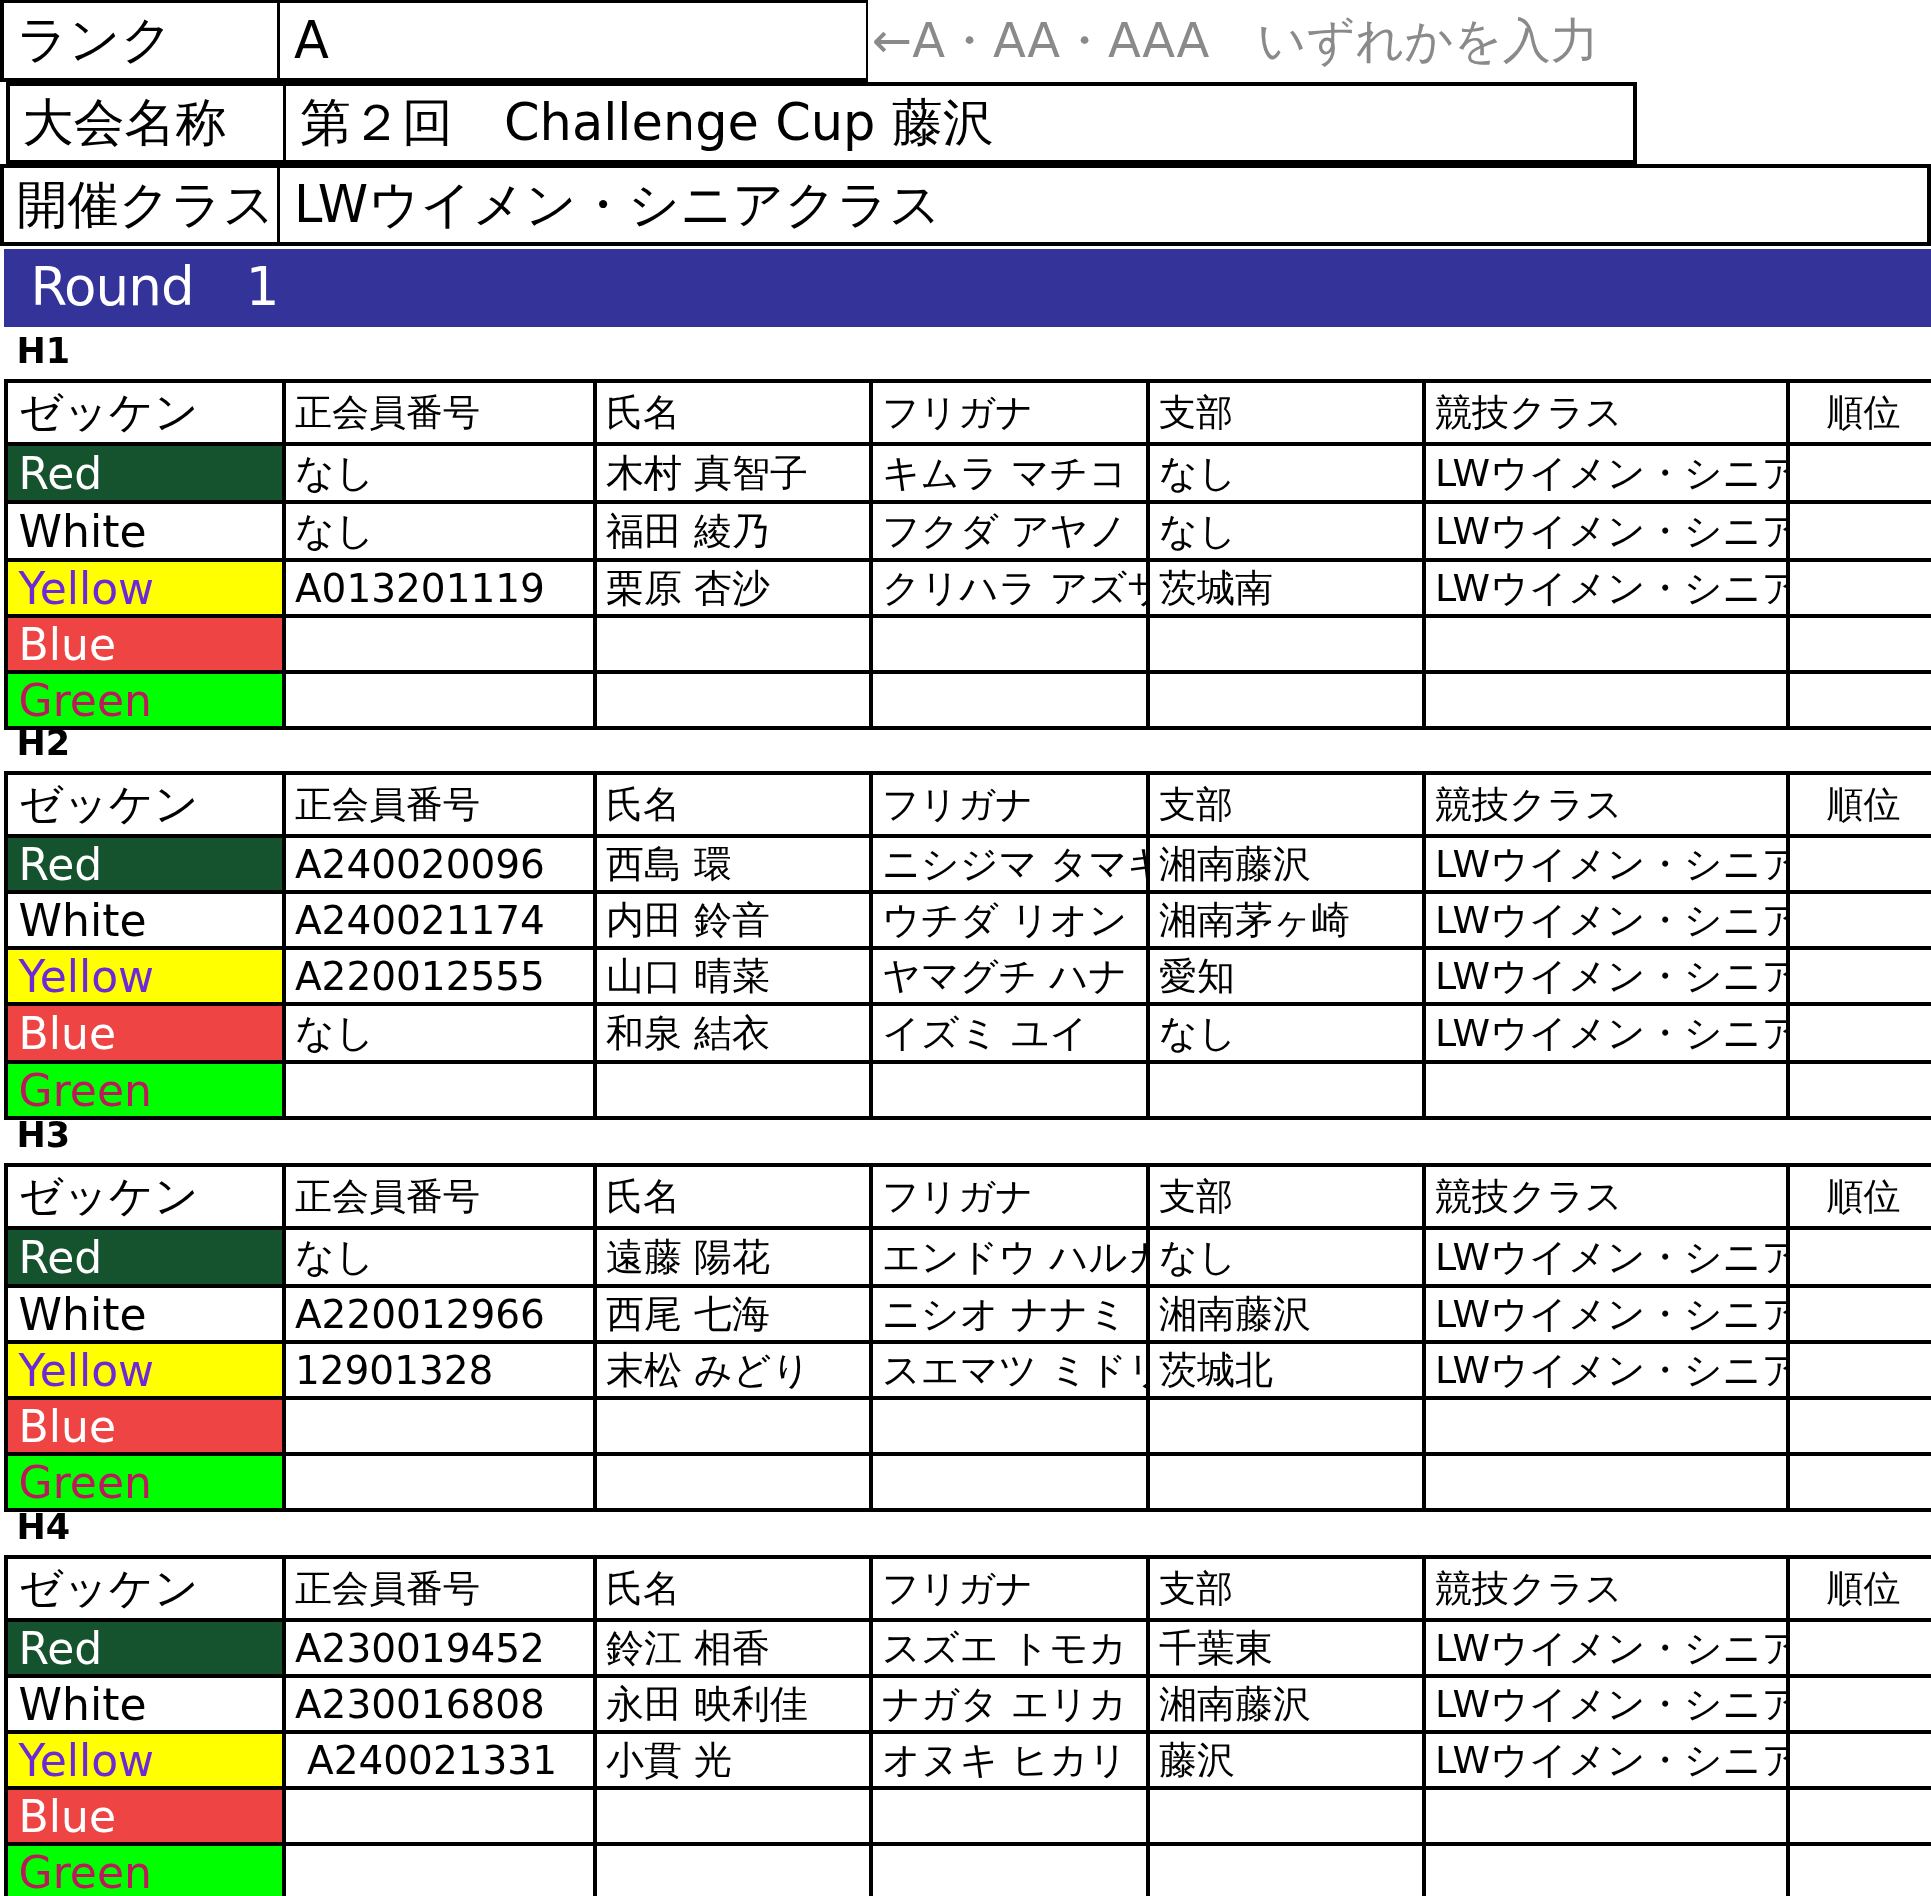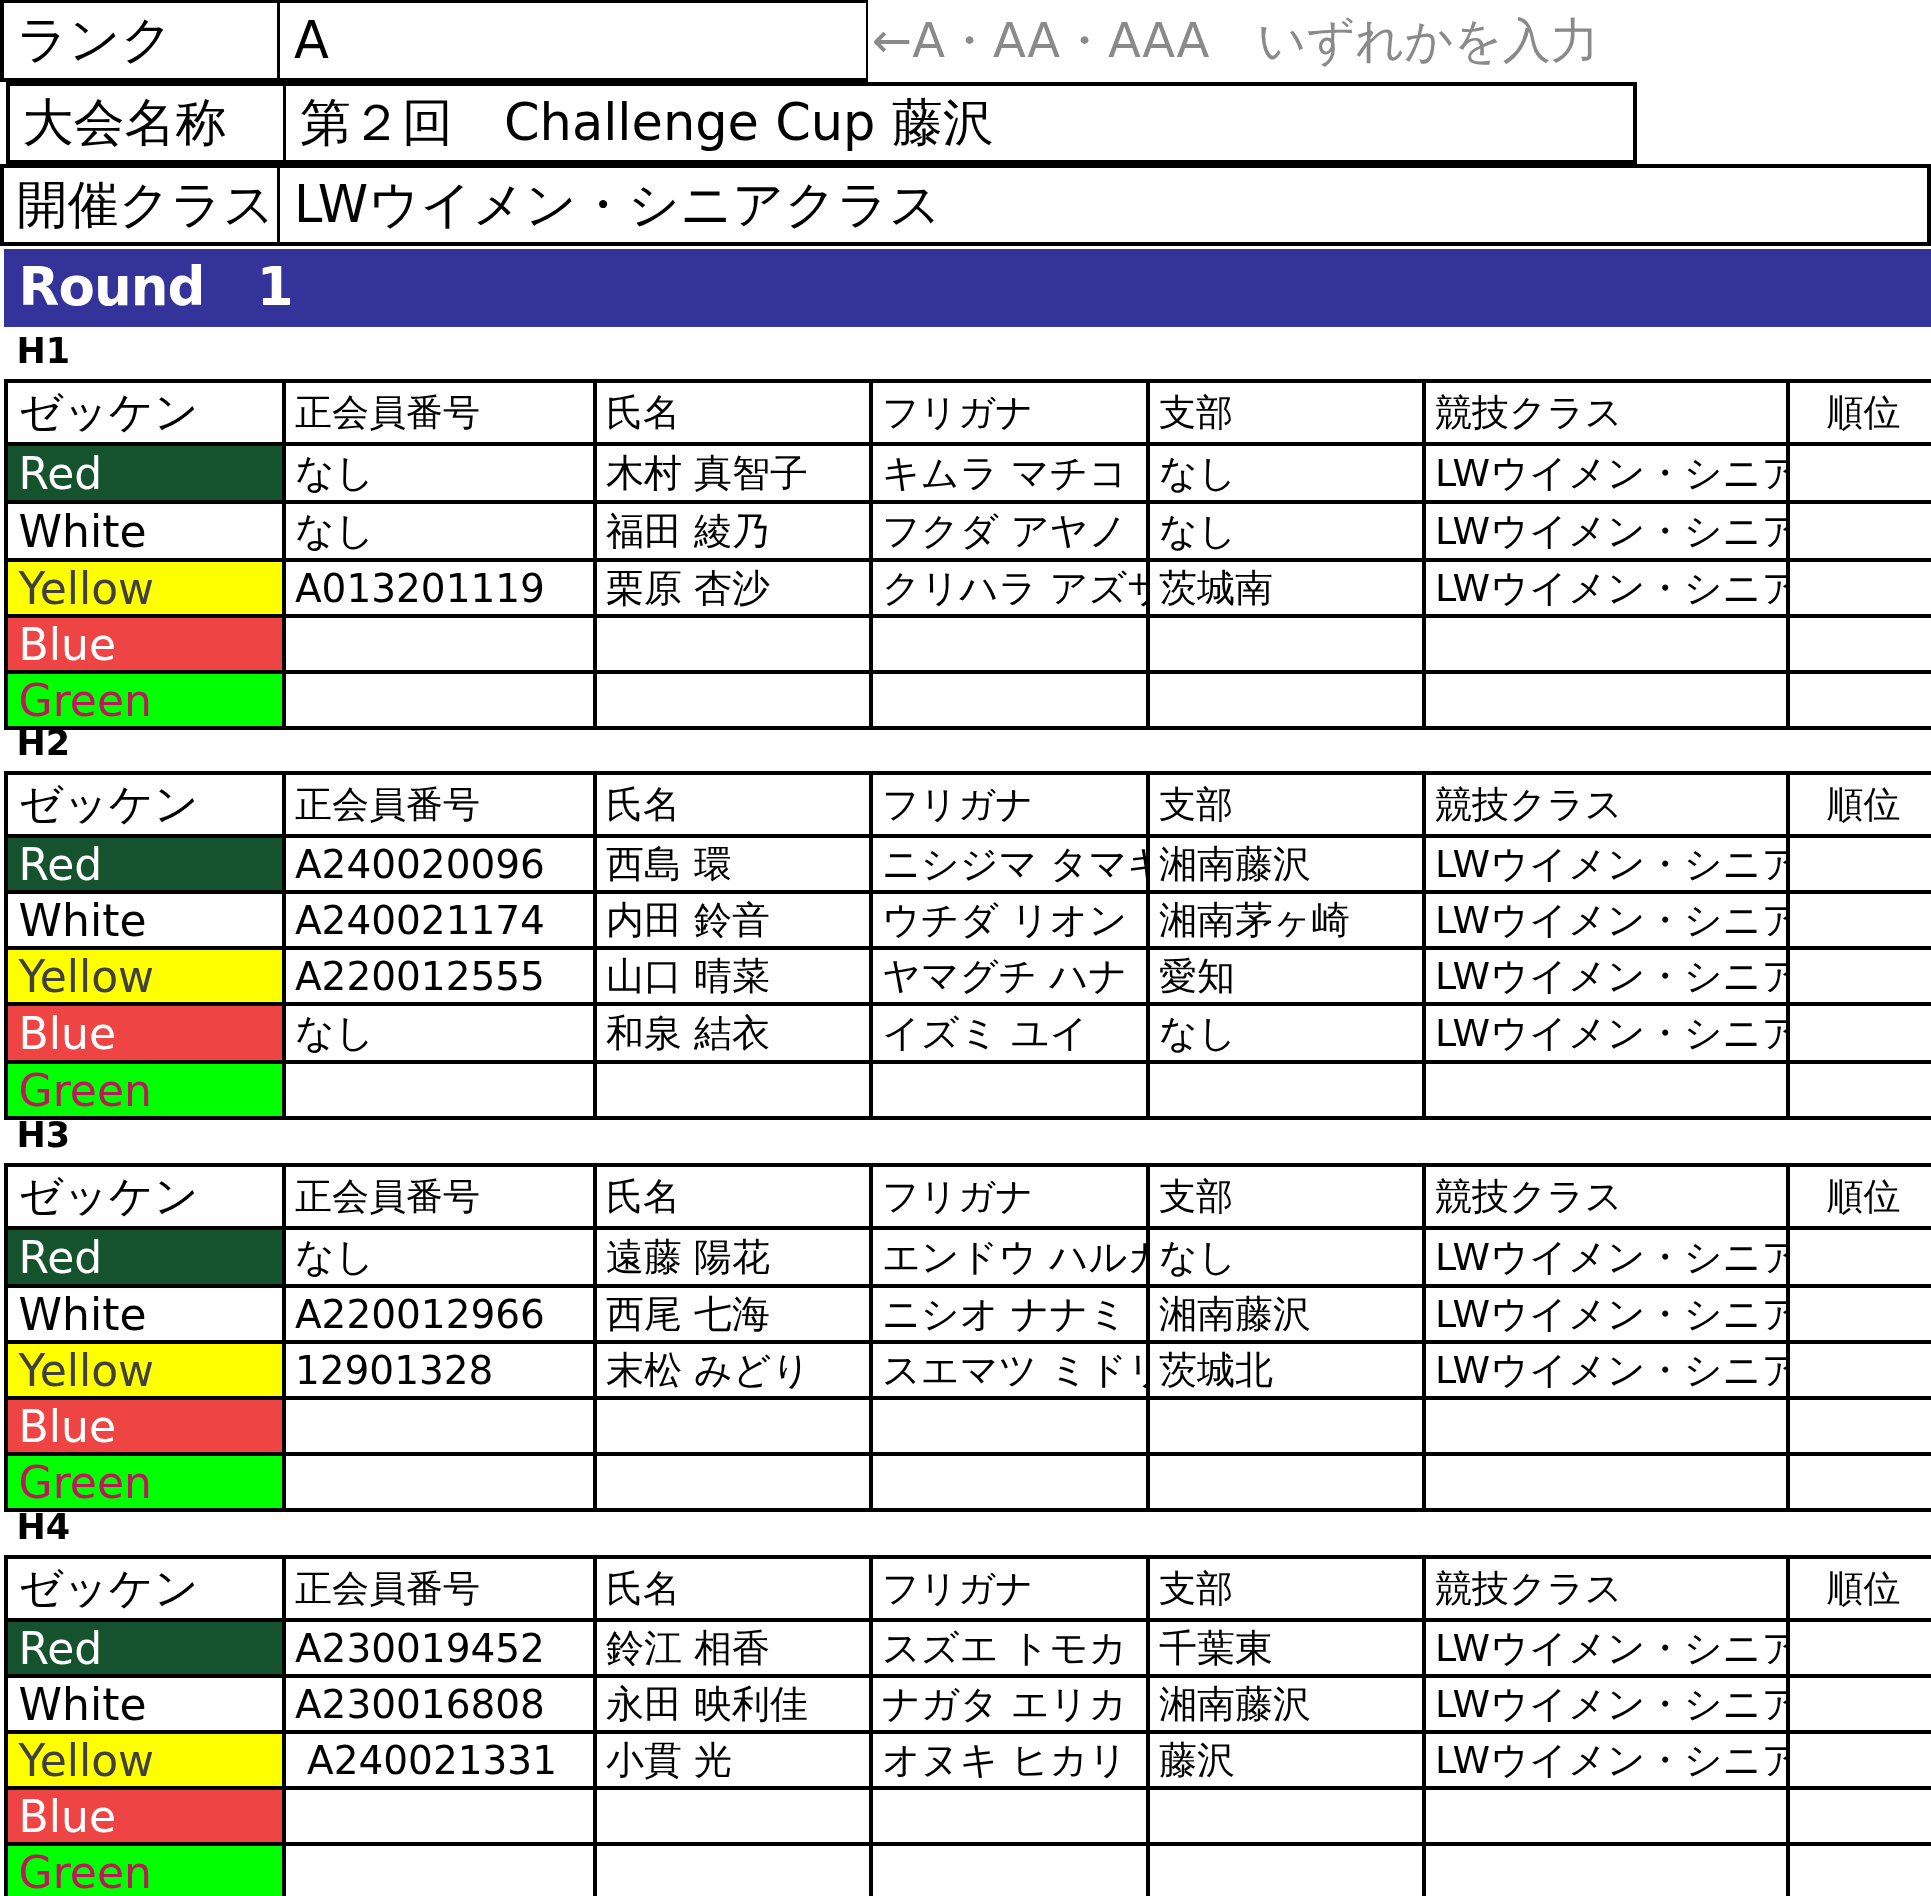--- a/index.html
+++ b/index.html
@@ -20,42 +20,42 @@
   .row-rank .val { width: 591px; border-top-width: 3.5px; border-right-width: 2.7px; }
   .row-rank .lbl { border-top-width: 3.5px; }
   .row-name { top: 82px; margin-left: 6px; }
   .row-name .val { width: 1354px; }
   .row-class { top: 164px; }
   .row-class .val { width: 1654px; }
 
   
   .round-banner {
     position: absolute; left: 3.5px; top: 249px; width: 1928px; height: 78px;
-    background: #333399; color: #fff; font-size: 53px; font-weight: bold;
-    display: flex; align-items: center; padding-left: 15px; white-space: pre;
+    background: #333399; color: #fff; font-size: 53px; font-weight: normal;
+    display: flex; align-items: center; padding-left: 27px; white-space: pre;
     letter-spacing: -0.9px;
   }
 
   
   .heat { position: absolute; left: 4px; width: 1931px; height: 392px; }
   .heat-title { position: absolute; left: 12.4px; top: 5.3px; font-size: 35px; font-weight: bold; }
   .heat-table { position: absolute; left: 0; top: 53px; width: 1931px; border-collapse: collapse; table-layout: fixed; }
   .heat-table td {
     border: 4.4px solid #000; height: 56px; padding: 0 0 0 8.9px;
     font-size: 38px; white-space: nowrap; overflow: hidden; vertical-align: middle;
   }
   .heat-table tr.hdr td { height: 57px; font-size: 37px; }
   .heat-table tr.hdr td.c0 { font-size: 44px; }
   .heat-table td.c0 { font-size: 44px; padding-left: 10.6px; }
   .heat-table td.rank { text-align: center; padding-left: 0; }
   .heat-table td.id { font-size: 39px; }
 
   .bib-red { background: #14532d; color: #ffffff; }
   .bib-white { background: #ffffff; color: #000000; }
-  .bib-yellow { background: #ffff00; color: #404040; }
+  .bib-yellow { background: #ffff00; color: #6d28d9; }
   .bib-blue { background: #ef4444; color: #ffffff; }
   .bib-green { background: #00ff00; color: #be185d; }
 </style>
 </head>
 <body>
 
 <div class="info">
   <div class="info-row row-rank">
     <div class="lbl">ランク</div>
     <div class="val">A</div>

